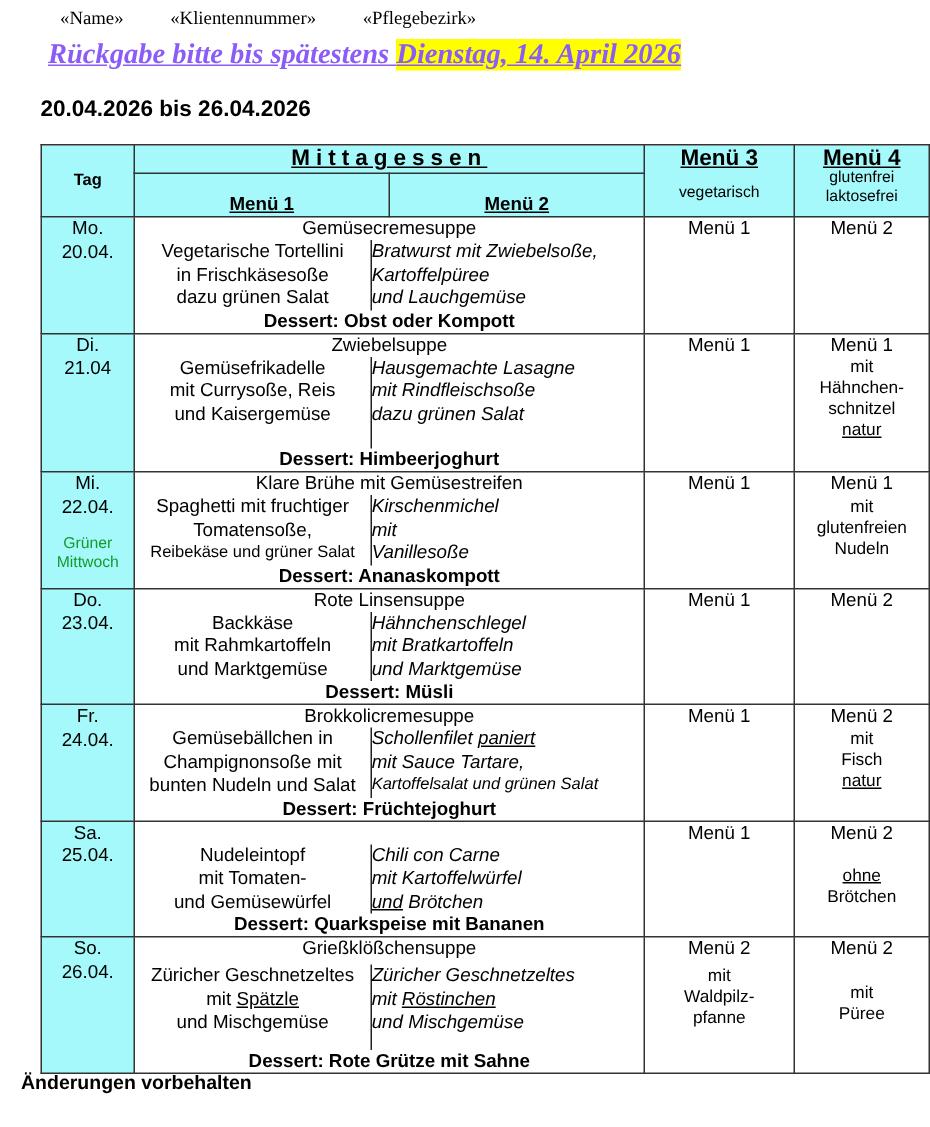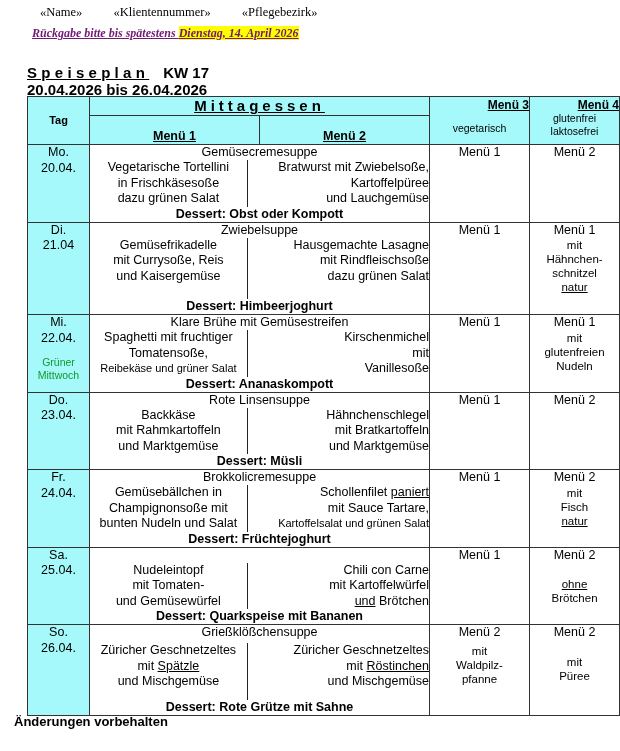--- a/index.html
+++ b/index.html
@@ -1,60 +1,59 @@
 <!DOCTYPE html>
 <html><head>
 <meta charset="utf-8">
 <style>
   html, body { margin:0; padding:0; background:#ffffff; }
   body { width:620px; height:751px; position:relative; overflow:hidden; font-family:"Liberation Sans", sans-serif; color:#000; }
   .mergefields { position:absolute; top:5px; left:40px; font-family:"Liberation Serif", serif; font-size:12.5px; }
   .mergefields span { margin-right:28px; }
-  .deadline { position:absolute; top:26px; left:32px; font-family:"Liberation Serif", serif; font-style:italic; font-weight:bold; font-size:12px; color:#701a75; text-decoration:underline; white-space:nowrap; }
+  .deadline { position:absolute; top:26px; left:32px; font-family:"Liberation Serif", serif; font-style:italic; font-weight:bold; font-size:19px; color:#8b5cf6; text-decoration:underline; white-space:nowrap; }
   .deadline .hl { background:#ffff00; }
   .title { position:absolute; top:64px; left:27px; font-weight:bold; font-size:15px; line-height:17px; }
   .title .spaced { letter-spacing:4.3px; text-decoration:underline; }
   .title .kw { margin-left:14px; }
   .footer { position:absolute; top:714px; left:14px; font-weight:bold; font-size:13px; }
 
   table.plan { position:absolute; top:96px; left:27px; border-collapse:collapse; width:592px; table-layout:fixed; }
   table.plan td { border:1.5px solid #333; padding:0; text-align:center; vertical-align:top; font-size:12.5px; line-height:15.5px; }
   .hdr td { background:#a5f9fb; }
   .tagcol { background:#a5f9fb; }
   .hdr .mittag { font-weight:bold; letter-spacing:4px; text-decoration:underline; font-size:15px; height:18px; vertical-align:middle; }
   .hdr .m12 { height:28px; font-weight:bold; text-decoration:underline; vertical-align:bottom; font-size:12.5px; }
   .hdr .m3, .hdr .m4 { font-size:10.5px; line-height:13px; vertical-align:top; padding-top:2px; }
-  .hdr .m3 .t, .hdr .m4 .t { font-weight:bold; text-decoration:underline; font-size:12px;text-align:right; }
+  .hdr .m3 .t, .hdr .m4 .t { font-weight:bold; text-decoration:underline; font-size:15px; }
   .hdr .tag { font-weight:bold; vertical-align:middle; font-size:11px; }
   .day { font-size:13px; line-height:16px; }
   .green { color:#129a2a; font-size:10.5px; line-height:13px; margin-top:10px; }
   .cell { position:relative; }
   .soup { line-height:15px; }
   .mains { display:flex; justify-content:center; }
   .mains .c1 { width:160px; text-align:center; }
-  .mains .c2 { width:185px; text-align:right; border-left:1.3px solid #222; }
+  .mains .c2 { width:185px; text-align:left; border-left:1.3px solid #222;font-style:italic; }
   .dessert { font-weight:bold; line-height:15px; }
   .u { text-decoration:underline; }
   .small { font-size:11px; }
   .side { font-size:12px; line-height:15px; padding-top:1px; }
   .side .sub { font-size:11.5px; line-height:14px; }
 </style>
 </head>
 <body>
 
 <div class="mergefields">
   <span>«Name»</span>
   <span>«Klientennummer»</span>
   <span>«Pflegebezirk»</span>
 </div>
 
 <div class="deadline"><span>Rückgabe bitte bis spätestens </span><span class="hl">Dienstag, 14. April 2026</span></div>
 
 <div class="title">
-  <div><span class="spaced">Speiseplan</span><span class="kw">KW 17</span></div>
   <div>20.04.2026 bis 26.04.2026</div>
 </div>
 
 <table class="plan">
   <colgroup>
       <col style="width:62px">
       <col style="width:170px">
       <col style="width:170px">
       <col style="width:100px">
       <col style="width:90px">

